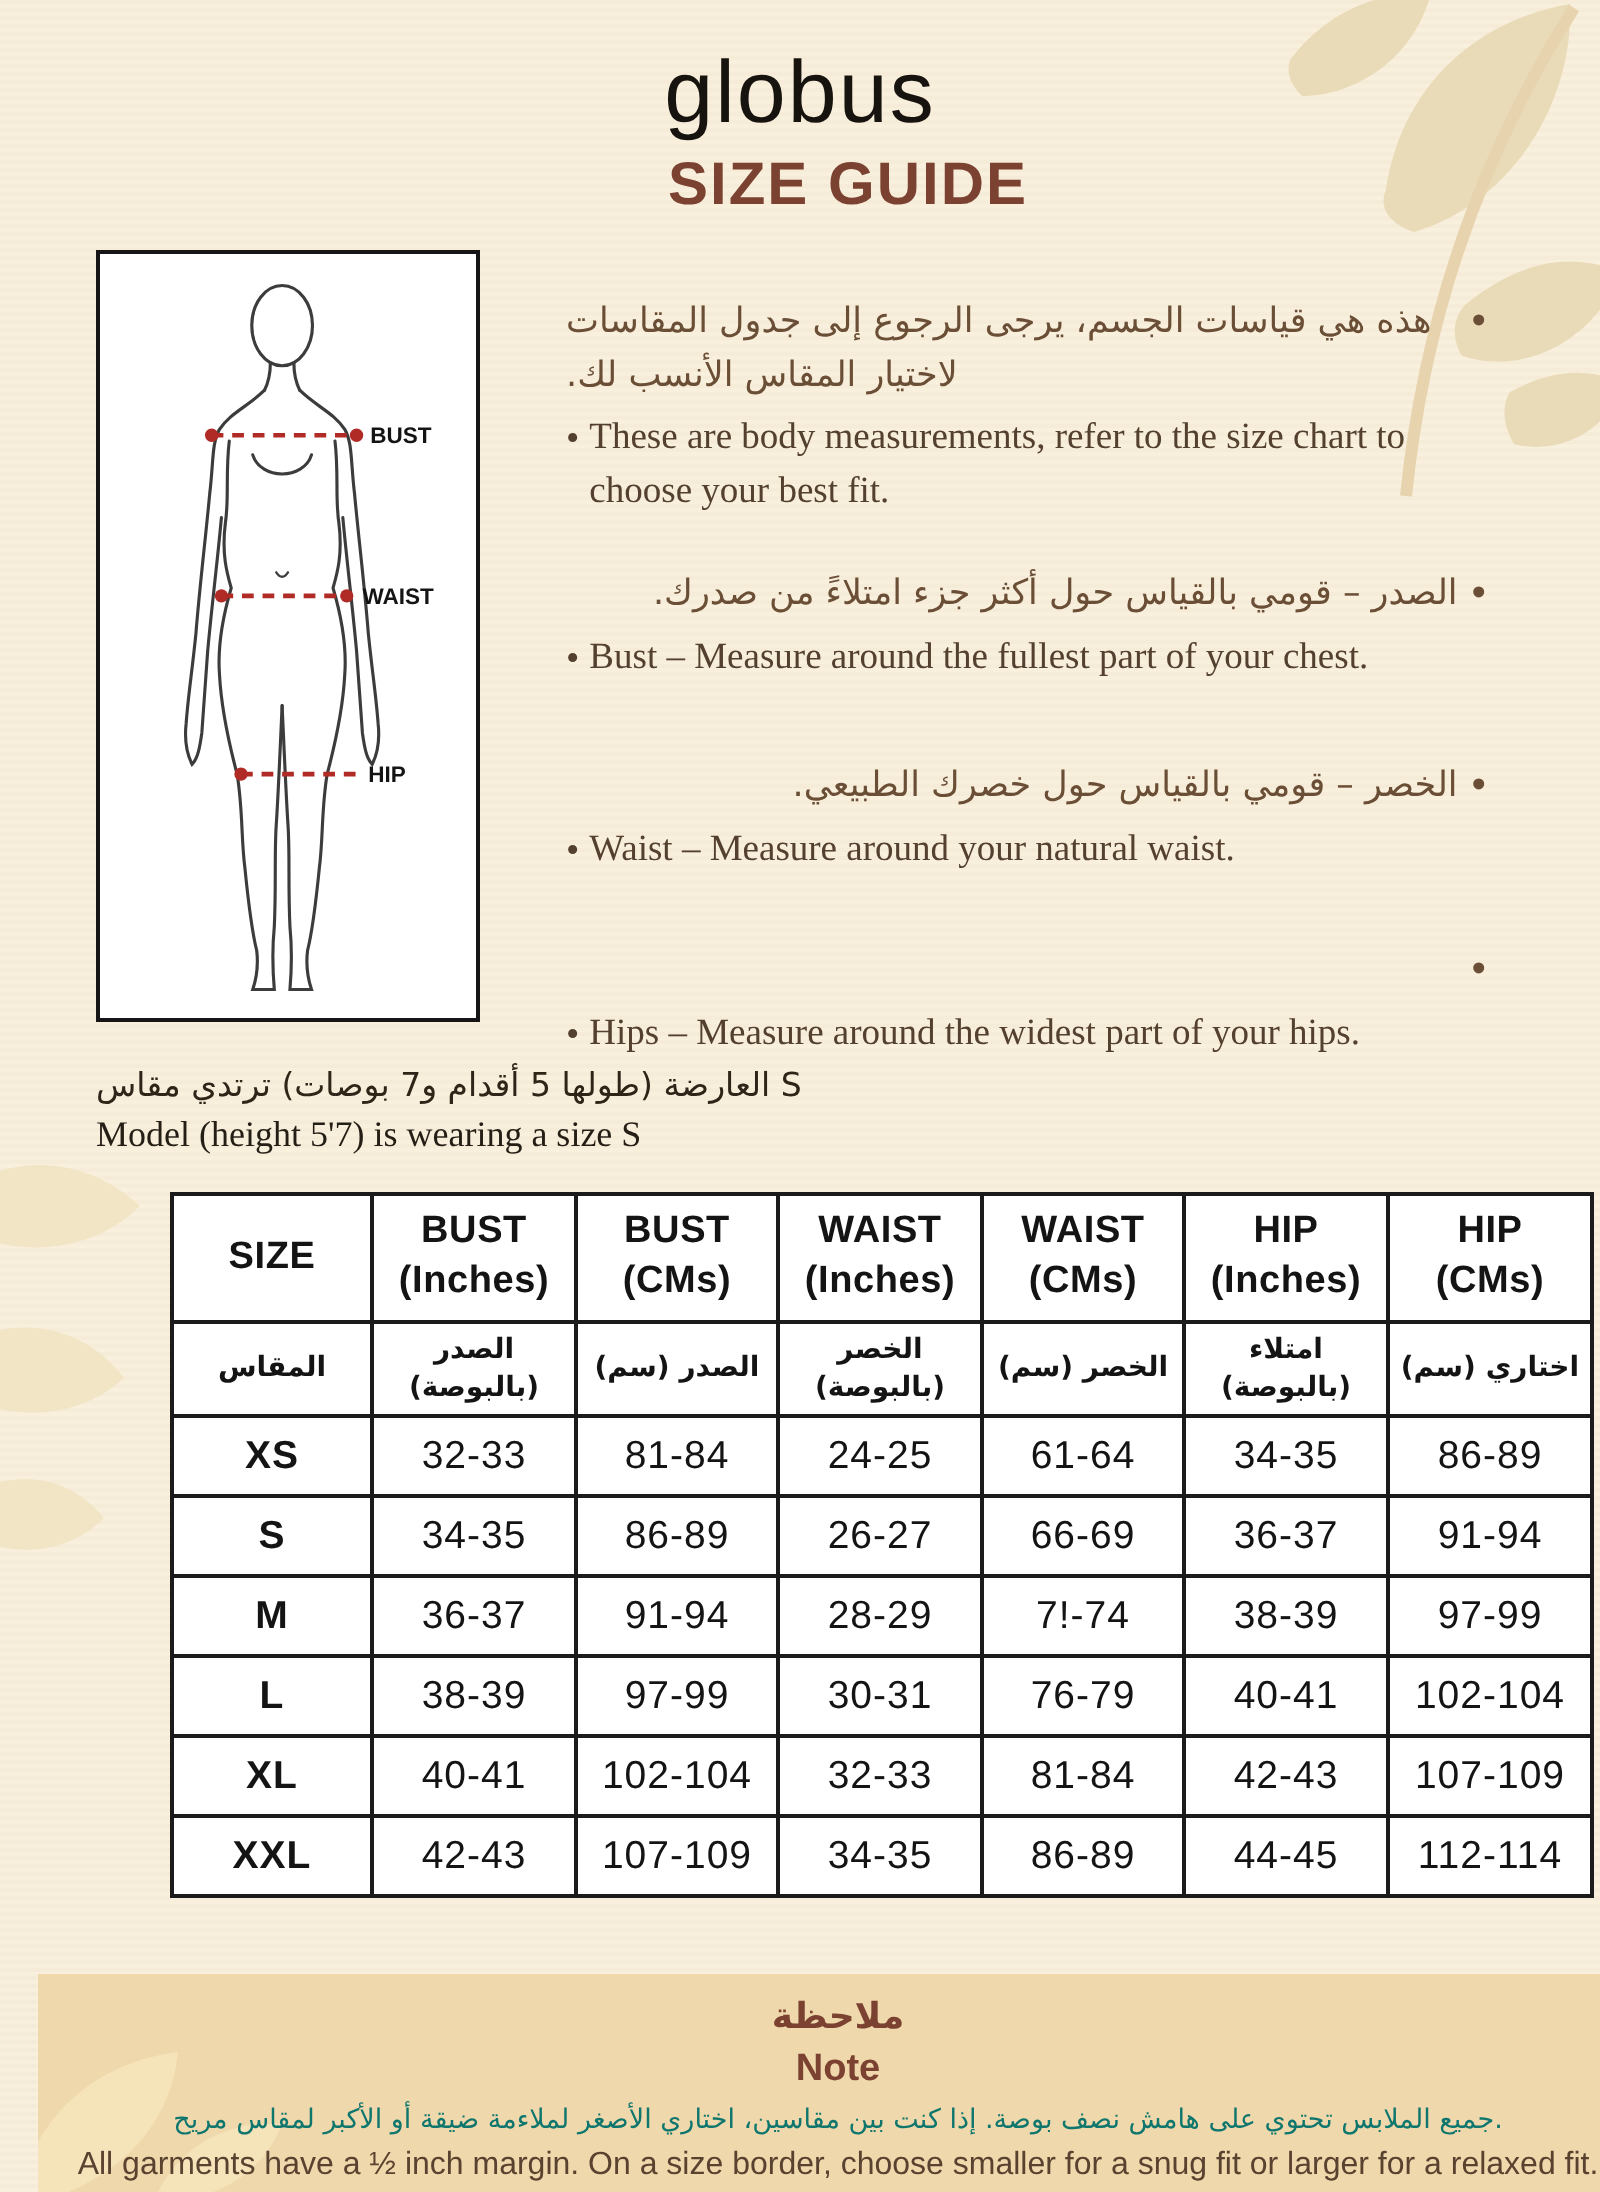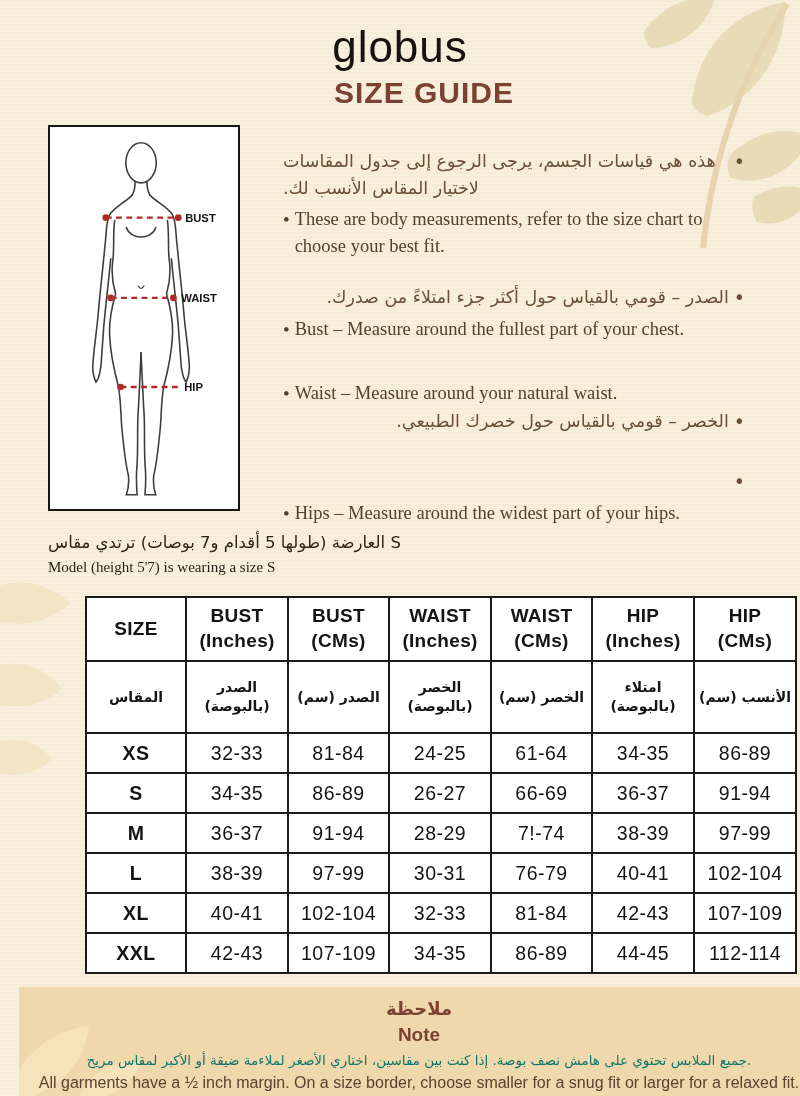--- a/index.html
+++ b/index.html
@@ -37,33 +37,33 @@
   .inst-line.en {
     font-family:"Liberation Serif", serif;
     font-size:18.5px; line-height:27px; color:#54402e; margin-top:4px;
   }
   .inst-line .blt::before { content:"\2022"; font-size:19px; }
   .model-note { position:absolute; left:48px; top:531px; width:470px; }
   .model-note .ar {
     font-family:"DejaVu Sans", sans-serif; font-size:16.5px; line-height:24px; color:#2e2418;
   }
   .model-note .en {
-    font-family:"Liberation Serif", serif; font-size:15px; line-height:24px; color:#241e15;
+    font-family:"Liberation Serif", serif; font-size:18px; line-height:24px; color:#241e15;
   }
   table.size-table {
     position:absolute; left:45px; top:596px; width:710px;
     border-collapse:collapse; table-layout:fixed; background:#ffffff;margin-left:40px;
   }
   table.size-table td {
     border:2px solid #1b1b1b; text-align:center; vertical-align:middle;
     color:#141414; padding:0 2px;
   }
   tr.h-en { height:64px; }
   tr.h-en td { font-size:19px; font-weight:bold; line-height:1.3; letter-spacing:0.3px; }
-  tr.h-ar { height:72px; }
+  tr.h-ar { height:47px; }
   tr.h-ar td { font-family:"DejaVu Sans", sans-serif; font-size:14px; font-weight:bold; line-height:1.35; direction:rtl; }
   tr.d-row { height:40px; }
   tr.d-row td { font-size:19.5px; letter-spacing:0.5px; }
   tr.d-row td.size-cell { font-weight:bold; letter-spacing:0.5px; }
   .cell-l2 { display:block; }
   .cell-l2:empty { display:none; }
   .footer {
     position:absolute; left:0; top:987px; width:800px; height:109px;
     background:#efd8ab; text-align:center;margin-left:19px;
   }
@@ -160,27 +160,27 @@
       <div class="inst-line ar">
         <span class="blt"></span>
         <span>الصدر – قومي بالقياس حول أكثر جزء امتلاءً من صدرك.</span>
       </div>
       <div class="inst-line en">
         <span class="blt"></span>
         <span>Bust – Measure around the fullest part of your chest.</span>
       </div>
     </div>
     <div class="inst-group g3">
+      <div class="inst-line ar">
+        <span class="blt"></span>
+        <span>الخصر – قومي بالقياس حول خصرك الطبيعي.</span>
+      </div>
       <div class="inst-line en">
         <span class="blt"></span>
         <span>Waist – Measure around your natural waist.</span>
-      </div>
-      <div class="inst-line ar">
-        <span class="blt"></span>
-        <span>الخصر – قومي بالقياس حول خصرك الطبيعي.</span>
       </div>
     </div>
     <div class="inst-group g4">
       <div class="inst-line ar">
         <span class="blt"></span>
       </div>
       <div class="inst-line en">
         <span class="blt"></span>
         <span>Hips – Measure around the widest part of your hips.</span>
       </div>
@@ -212,21 +212,21 @@
         <td><span>HIP</span><span class="cell-l2">(Inches)</span></td>
         <td><span>HIP</span><span class="cell-l2">(CMs)</span></td>
       </tr>
       <tr class="h-ar">
         <td><span>المقاس</span></td>
         <td><span>الصدر</span><span class="cell-l2">(بالبوصة)</span></td>
         <td><span>الصدر (سم)</span></td>
         <td><span>الخصر</span><span class="cell-l2">(بالبوصة)</span></td>
         <td><span>الخصر (سم)</span></td>
         <td><span>امتلاء</span><span class="cell-l2">(بالبوصة)</span></td>
-        <td><span>الأنسب (سم)</span></td>
+        <td><span>اختاري (سم)</span></td>
       </tr>
       <tr class="d-row">
         <td class="size-cell">XS</td>
         <td>32-33</td>
         <td>81-84</td>
         <td>24-25</td>
         <td>61-64</td>
         <td>34-35</td>
         <td>86-89</td>
       </tr>

